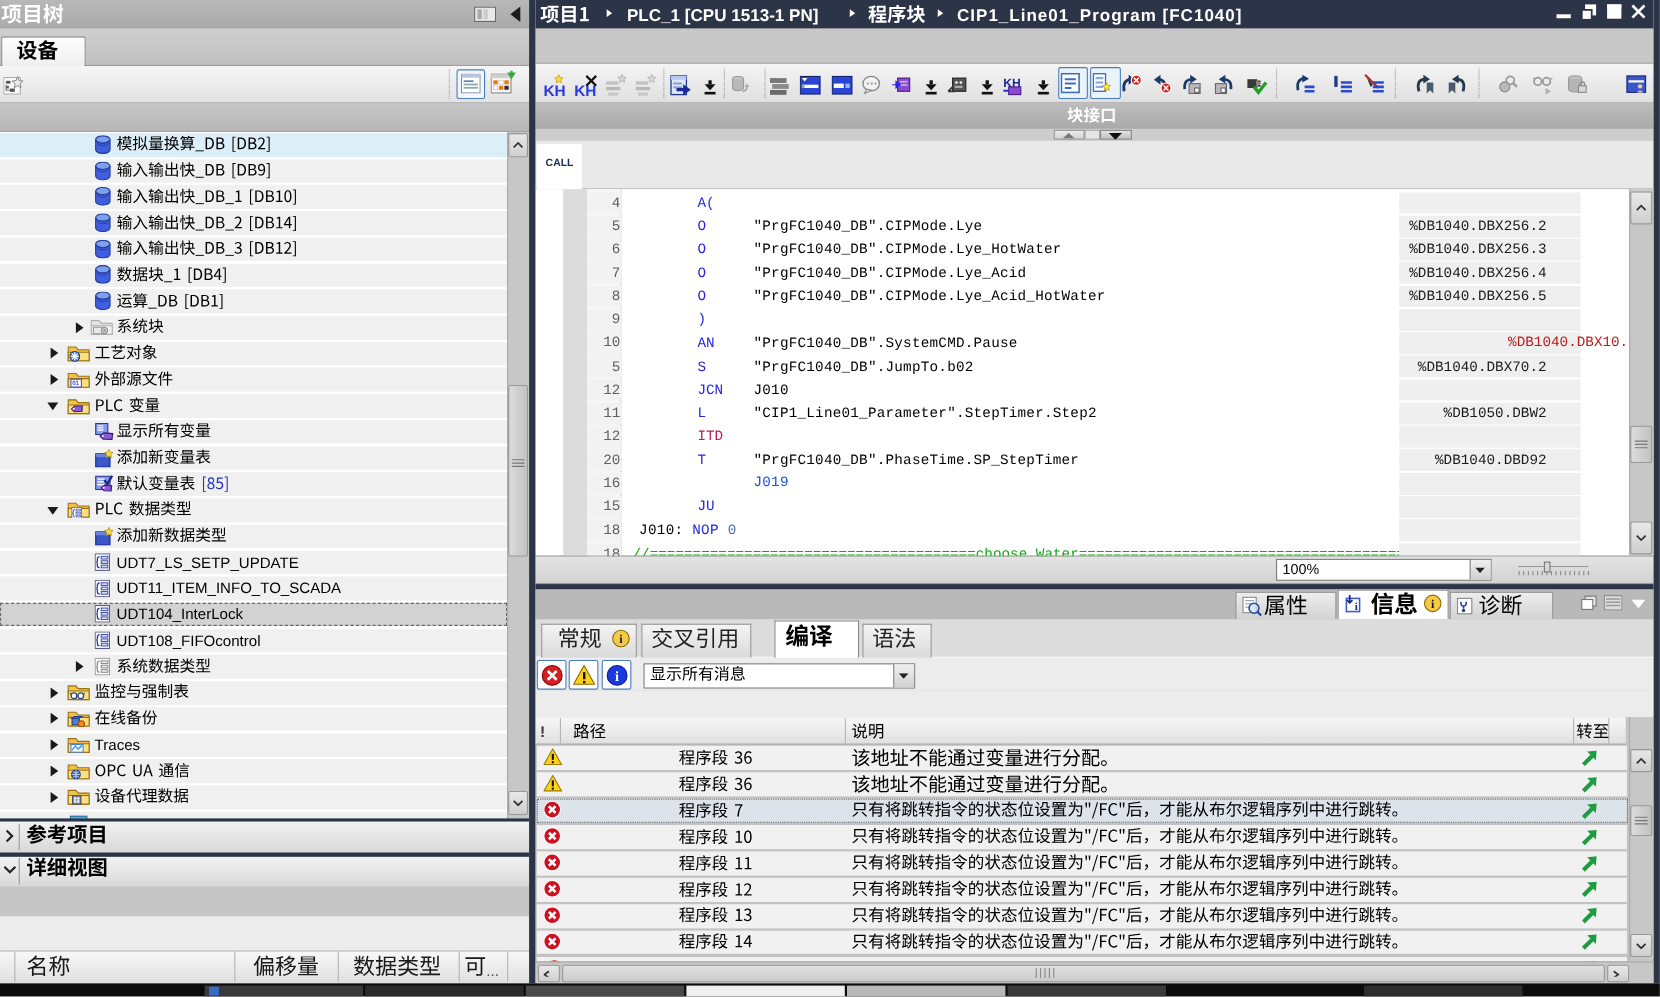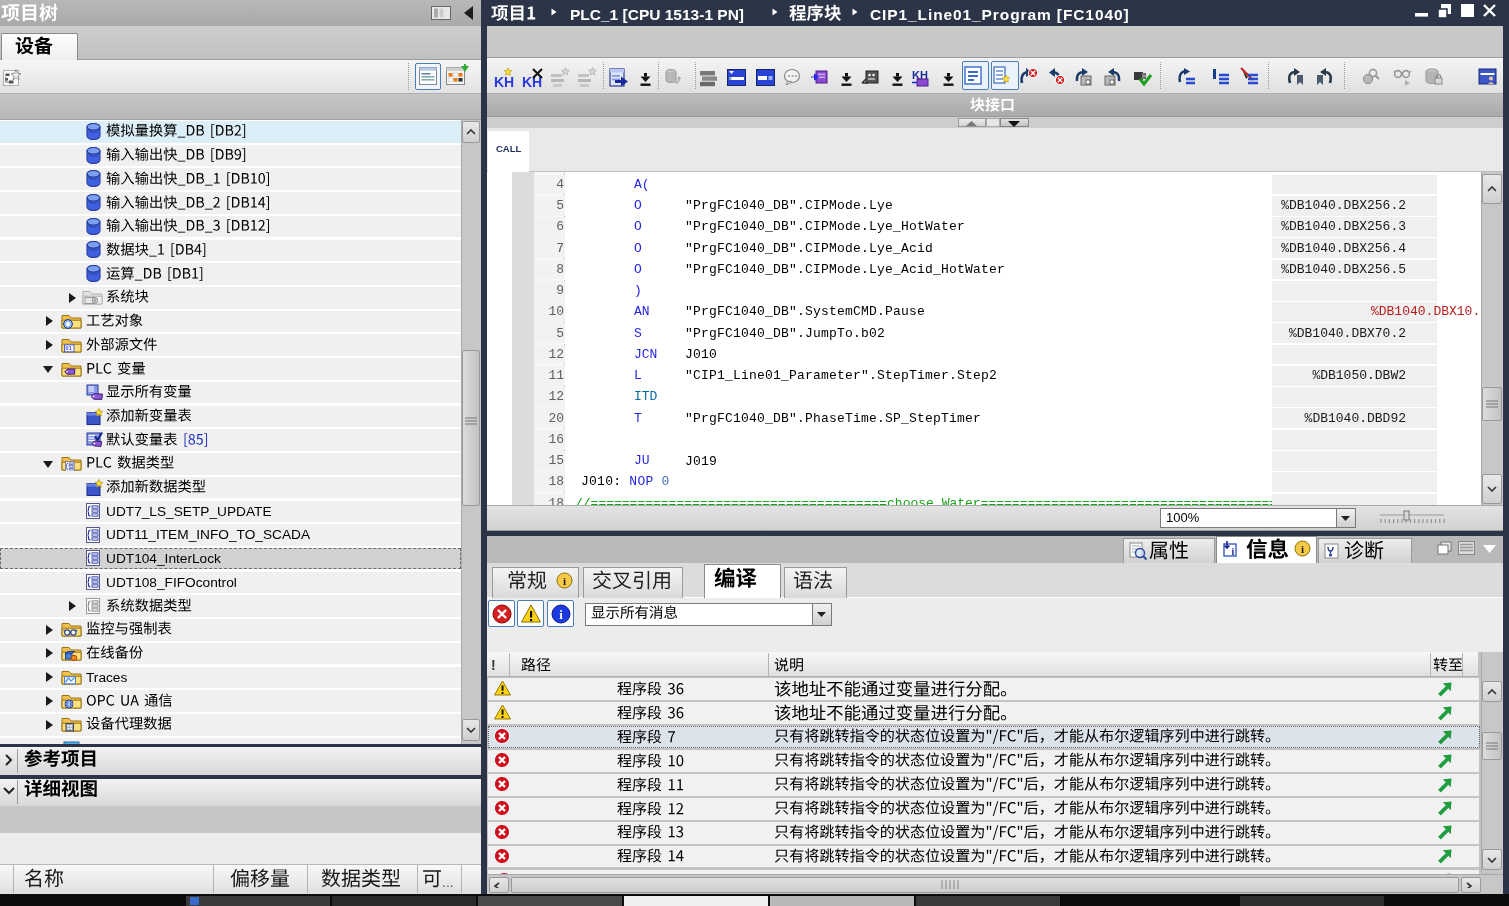--- a/index.html
+++ b/index.html
@@ -1235,29 +1235,29 @@
     <div style="position:absolute;left:685px;top:325.59px;font:13px 'Liberation Mono',monospace;color:#000;white-space:pre;letter-spacing:0.2px;">"PrgFC1040_DB".JumpTo.b02</div>
     <div style="position:absolute;left:1406px;top:325.59px;font:400 13px 'Liberation Mono',sans-serif;color:#1a1a1a;white-space:pre;transform:translateX(-100%);">%DB1040.DBX70.2</div>
     <div style="position:absolute;left:564px;top:346.86px;font:400 13px 'Liberation Mono',sans-serif;color:#606060;white-space:pre;transform:translateX(-100%);">12</div>
     <div style="position:absolute;left:634px;top:346.86px;font:13px 'Liberation Mono',monospace;color:#2427e0;white-space:pre;">JCN</div>
     <div style="position:absolute;left:685px;top:346.86px;font:13px 'Liberation Mono',monospace;color:#000;white-space:pre;letter-spacing:0.2px;">J010</div>
     <div style="position:absolute;left:564px;top:368.13px;font:400 13px 'Liberation Mono',sans-serif;color:#606060;white-space:pre;transform:translateX(-100%);">11</div>
     <div style="position:absolute;left:634px;top:368.13px;font:13px 'Liberation Mono',monospace;color:#2427e0;white-space:pre;">L</div>
     <div style="position:absolute;left:685px;top:368.13px;font:13px 'Liberation Mono',monospace;color:#000;white-space:pre;letter-spacing:0.2px;">"CIP1_Line01_Parameter".StepTimer.Step2</div>
     <div style="position:absolute;left:1406px;top:368.13px;font:400 13px 'Liberation Mono',sans-serif;color:#1a1a1a;white-space:pre;transform:translateX(-100%);">%DB1050.DBW2</div>
     <div style="position:absolute;left:564px;top:389.4px;font:400 13px 'Liberation Mono',sans-serif;color:#606060;white-space:pre;transform:translateX(-100%);">12</div>
-    <div style="position:absolute;left:634px;top:389.4px;font:13px 'Liberation Mono',monospace;color:#0369a1;white-space:pre;">ITD</div>
+    <div style="position:absolute;left:634px;top:389.4px;font:13px 'Liberation Mono',monospace;color:#be185d;white-space:pre;">ITD</div>
     <div style="position:absolute;left:564px;top:410.67px;font:400 13px 'Liberation Mono',sans-serif;color:#606060;white-space:pre;transform:translateX(-100%);">20</div>
     <div style="position:absolute;left:634px;top:410.67px;font:13px 'Liberation Mono',monospace;color:#2427e0;white-space:pre;">T</div>
     <div style="position:absolute;left:685px;top:410.67px;font:13px 'Liberation Mono',monospace;color:#000;white-space:pre;letter-spacing:0.2px;">"PrgFC1040_DB".PhaseTime.SP_StepTimer</div>
     <div style="position:absolute;left:1406px;top:410.67px;font:400 13px 'Liberation Mono',sans-serif;color:#1a1a1a;white-space:pre;transform:translateX(-100%);">%DB1040.DBD92</div>
     <div style="position:absolute;left:564px;top:431.94px;font:400 13px 'Liberation Mono',sans-serif;color:#606060;white-space:pre;transform:translateX(-100%);">16</div>
     <div style="position:absolute;left:564px;top:453.21px;font:400 13px 'Liberation Mono',sans-serif;color:#606060;white-space:pre;transform:translateX(-100%);">15</div>
     <div style="position:absolute;left:634px;top:453.21px;font:13px 'Liberation Mono',monospace;color:#2427e0;white-space:pre;">JU</div>
-    <div style="position:absolute;left:685px;top:454px;font:13px 'Liberation Mono',monospace;color:#000000;white-space:pre;letter-spacing:0.2px;">J019</div>
+    <div style="position:absolute;left:685px;top:431px;font:13px 'Liberation Mono',monospace;color:#1d4ed8;white-space:pre;letter-spacing:0.2px;">J019</div>
     <div style="position:absolute;left:564px;top:474.48px;font:400 13px 'Liberation Mono',sans-serif;color:#606060;white-space:pre;transform:translateX(-100%);">18</div>
     <div style="position:absolute;left:581px;top:474.48px;font:13px 'Liberation Mono',monospace;white-space:pre;letter-spacing:0.25px;"><span style="color:#000">J010:</span> <span style="color:#2427e0">NOP</span> <span style="color:#4a6ab4">0</span></div>
     <div style="position:absolute;left:564px;top:495.75px;font:400 13px 'Liberation Mono',sans-serif;color:#606060;white-space:pre;transform:translateX(-100%);">18</div>
     <div style="position:absolute;left:575px;top:495.75px;font:13px 'Liberation Mono',monospace;color:#17a317;white-space:pre;width:697px;overflow:hidden;">//======================================choose Water========================================</div>
     <div style="position:absolute;left:1481px;top:172px;width:22px;height:333px;background:#c7c7c7;border-left:1px solid #aaa;"></div>
     <div style="position:absolute;left:1482px;top:174px;width:20px;height:30px;background:linear-gradient(#e8e8e8,#cfcfcf);border:1px solid #999;border-radius:2px;"></div>
     <div style="position:absolute;left:1487px;top:186px;width:10px;height:6px;">
       <svg width="10" height="6" viewBox="0 0 10 6" style="display:block">
         <polyline points="1,5 5,1 9,5" stroke="#333" stroke-width="1.6" fill="none"></polyline>
       </svg>

